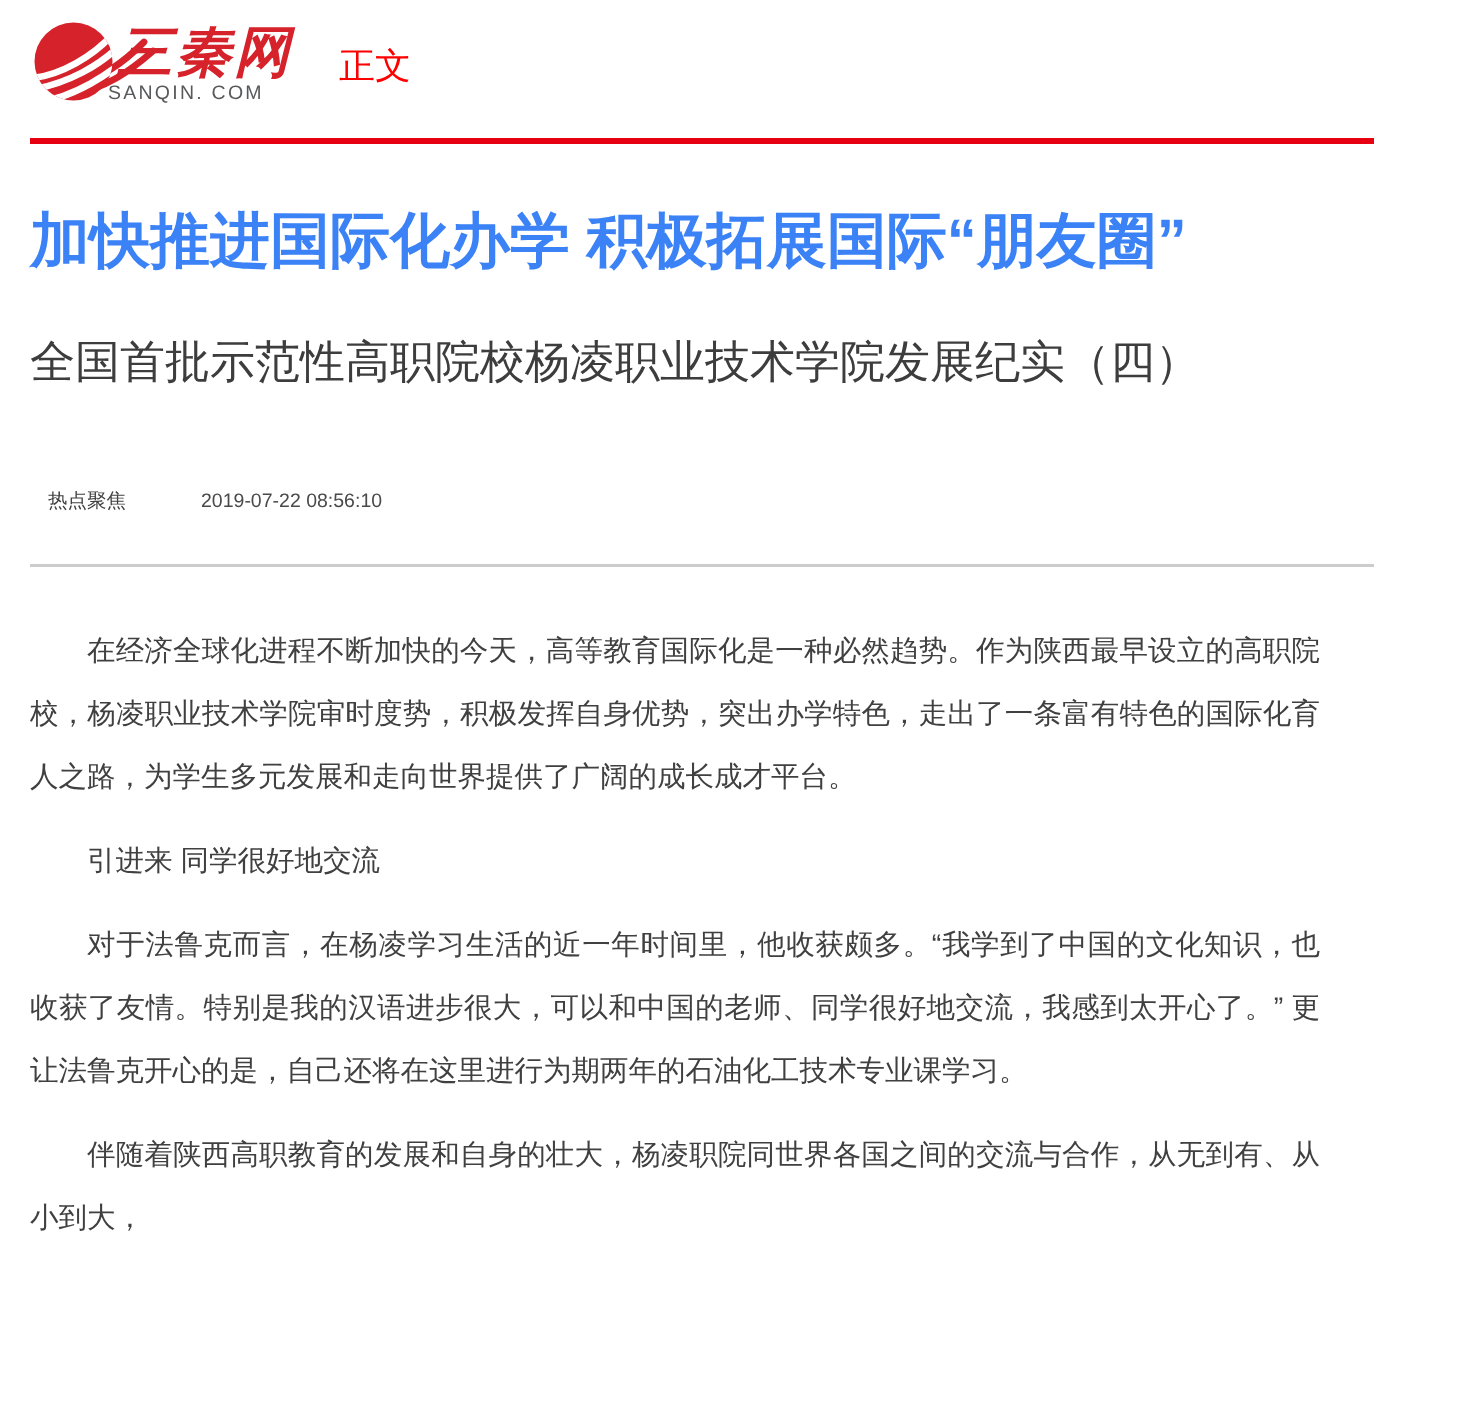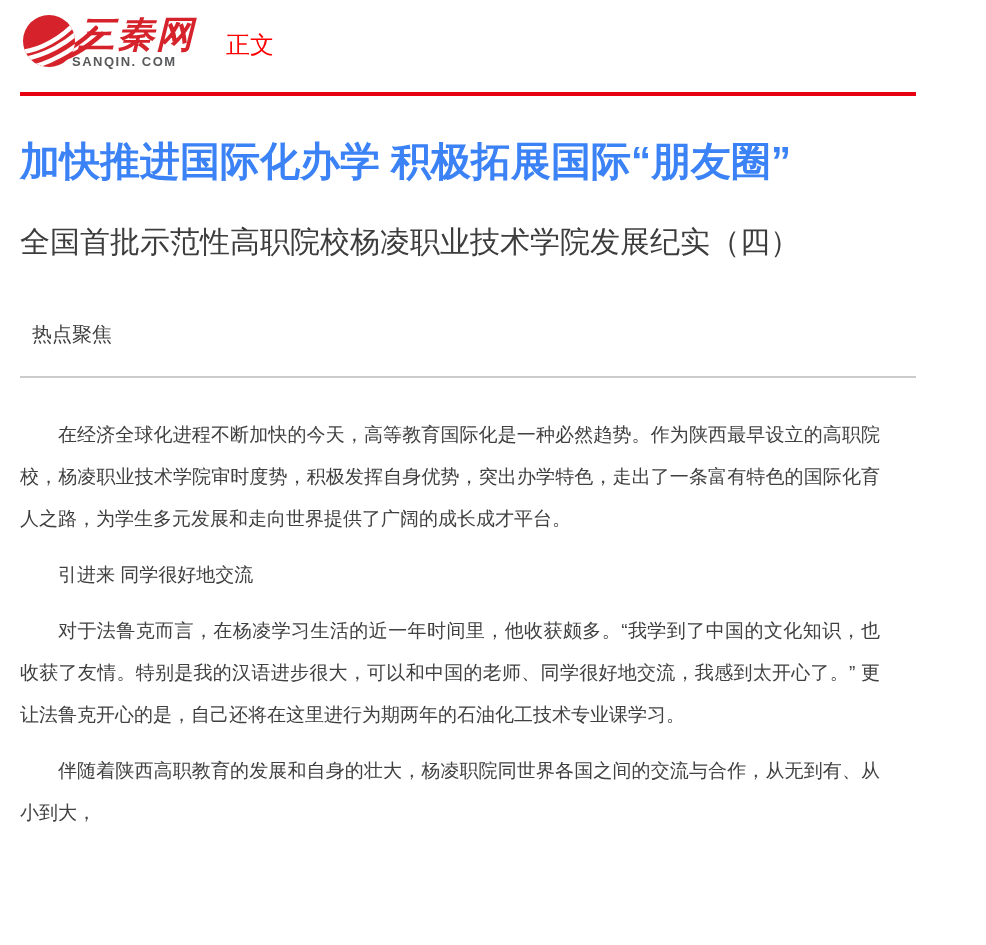--- a/index.html
+++ b/index.html
@@ -37,21 +37,21 @@
     font-weight: 700;
     font-style: italic;
     color: #d6222a;
     letter-spacing: 2px;
     white-space: nowrap;
   }
   .logo-en {
     position: absolute;
     left: 52px; top: 40px;
     font-size: 13px;
-    font-weight: 700;
+    font-weight: 400;
     color: #58595b;
     letter-spacing: 1.5px;
     white-space: nowrap;
   }
   .section-label {
     margin-left: 36px;
     font-size: 24px;
     color: #fe0000;
     line-height: 62px;
   }
@@ -80,21 +80,21 @@
   .article-subtitle {
     margin: 34px 20px 0 20px;
     font-size: 30px;
     line-height: 40px;
     font-weight: 400;
     color: #3d3d3d;
   }
   .meta-row {
     display: flex;
     margin: 60px 20px 0 32px;
-    font-size: 20px;
+    font-size: 13px;
     line-height: 24px;
     color: #3f3f3f;
   }
   .meta-row .timestamp { margin-left: 50px; color: #4a4a4a; }
 
   
   .article-body {
     margin: 36px 20px 0 20px;
     font-size: 19px;
     line-height: 42px;
@@ -139,20 +139,21 @@
   </div>
 
   <div class="brand-rule"></div>
 
   <h1 class="article-title">加快推进国际化办学 积极拓展国际“朋友圈”</h1>
 
   <div class="article-subtitle">全国首批示范性高职院校杨凌职业技术学院发展纪实（四）</div>
 
   <div class="meta-row">
     <span class="category">热点聚焦</span>
+    <span class="timestamp">2019-07-22 08:56:10</span>
   </div>
 
   <div class="meta-rule"></div>
 
   <div class="article-body">
     <p>在经济全球化进程不断加快的今天，高等教育国际化是一种必然趋势。作为陕西最早设立的高职院校，杨凌职业技术学院审时度势，积极发挥自身优势，突出办学特色，走出了一条富有特色的国际化育人之路，为学生多元发展和走向世界提供了广阔的成长成才平台。</p>
     <p>引进来 同学很好地交流</p>
     <p>对于法鲁克而言，在杨凌学习生活的近一年时间里，他收获颇多。“我学到了中国的文化知识，也收获了友情。特别是我的汉语进步很大，可以和中国的老师、同学很好地交流，我感到太开心了。” 更让法鲁克开心的是，自己还将在这里进行为期两年的石油化工技术专业课学习。</p>
     <p>伴随着陕西高职教育的发展和自身的壮大，杨凌职院同世界各国之间的交流与合作，从无到有、从小到大，</p>
   </div>

